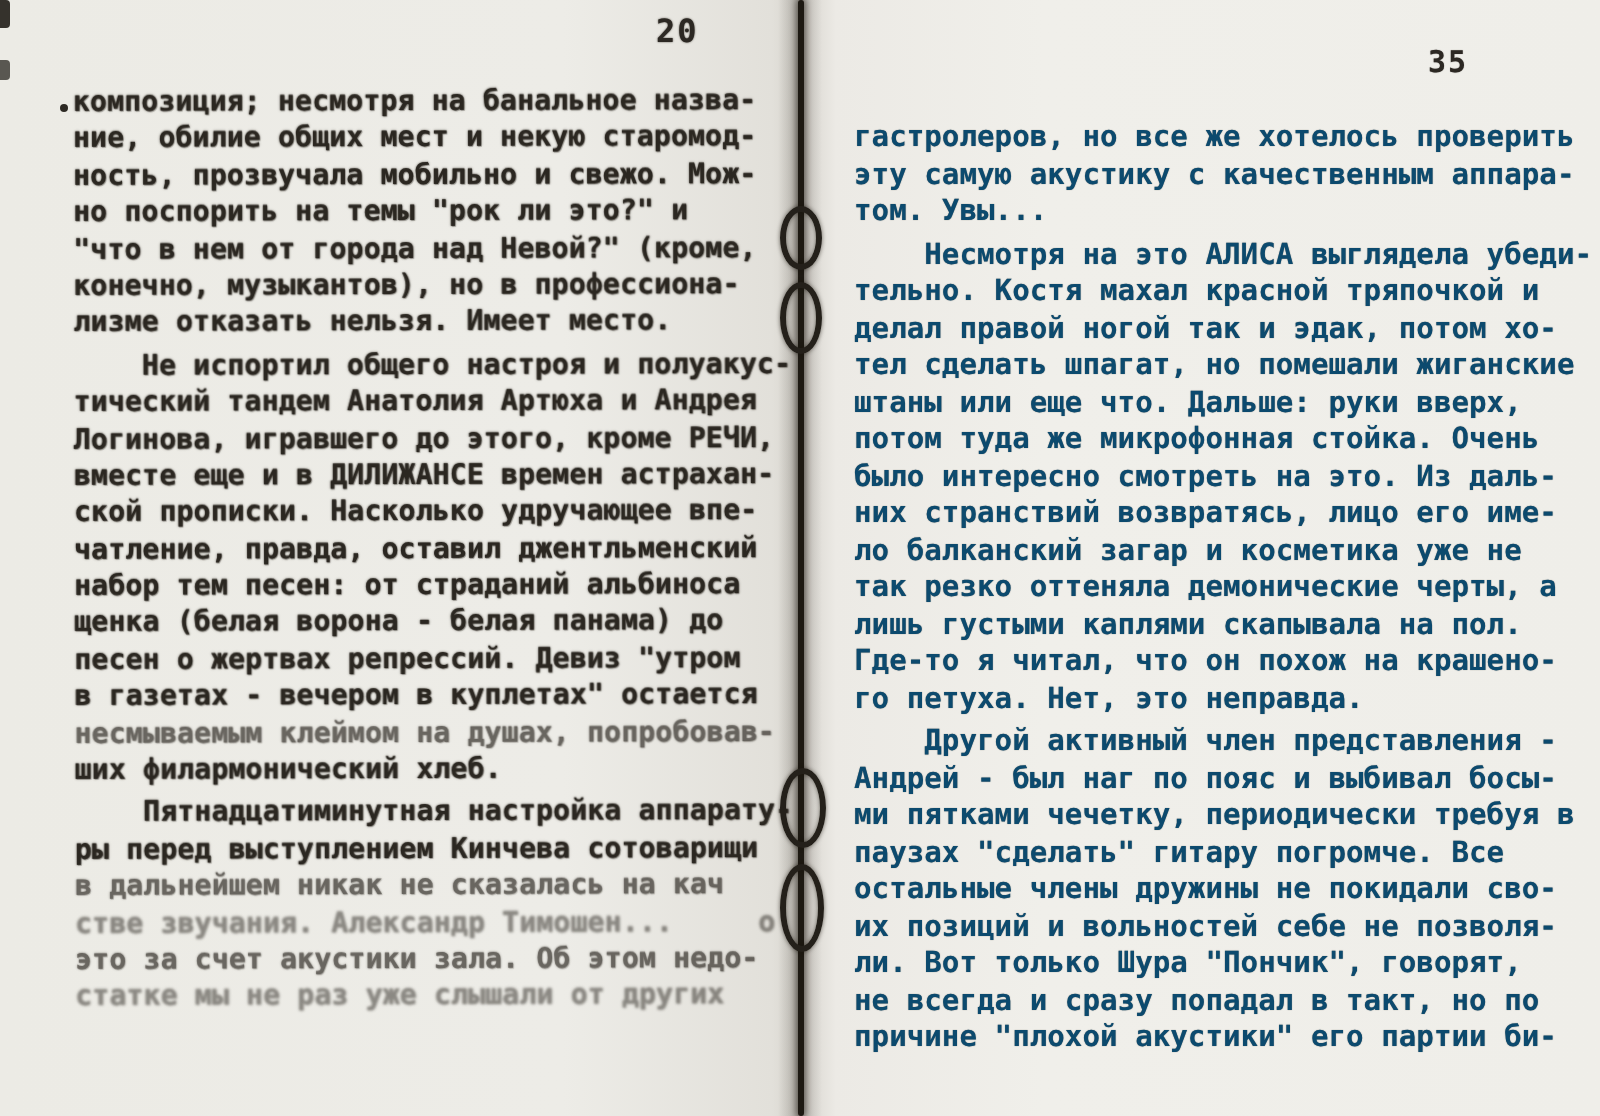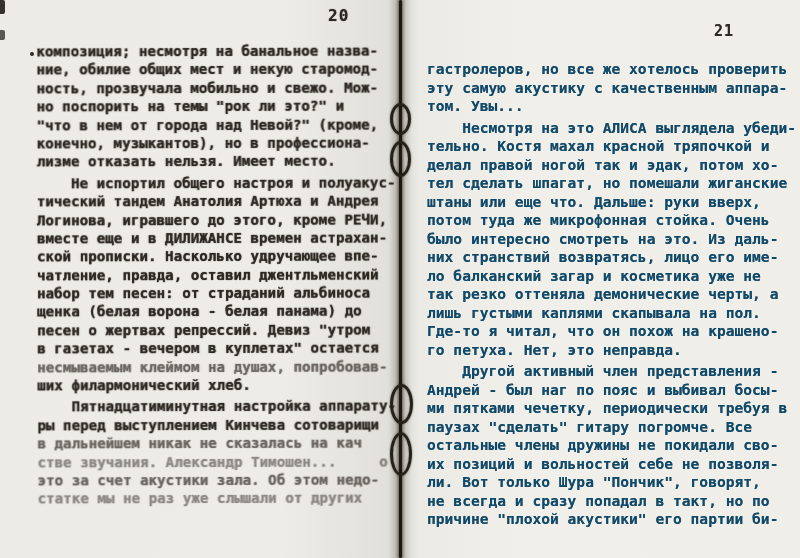--- a/index.html
+++ b/index.html
@@ -65,21 +65,21 @@
 <div id="scan">
 
   <div id="page-left" class="page"></div>
   <div id="page-right" class="page"></div>
 
   <div id="edge-mark-1" class="edge-mark"></div>
   <div id="edge-mark-2" class="edge-mark"></div>
   <div id="stray-dot"></div>
 
   <div id="pagenum-left" class="pagenum">20</div>
-  <div id="pagenum-right" class="pagenum">21</div>
+  <div id="pagenum-right" class="pagenum">35</div>
 
   <div id="text-left" class="textblock"><div class="para"><div class="line">композиция; несмотря на банальное назва-</div><div class="line">ние, обилие общих мест и некую старомод-</div><div class="line">ность, прозвучала мобильно и свежо. Мож-</div><div class="line">но поспорить на темы "рок ли это?" и</div><div class="line">"что в нем от города над Невой?" (кроме,</div><div class="line">конечно, музыкантов), но в профессиона-</div><div class="line">лизме отказать нельзя. Имеет место.</div></div><div class="para"><div class="line">    Не испортил общего настроя и полуакус-</div><div class="line">тический тандем Анатолия Артюха и Андрея</div><div class="line">Логинова, игравшего до этого, кроме РЕЧИ,</div><div class="line">вместе еще и в ДИЛИЖАНСЕ времен астрахан-</div><div class="line">ской прописки. Насколько удручающее впе-</div><div class="line">чатление, правда, оставил джентльменский</div><div class="line">набор тем песен: от страданий альбиноса</div><div class="line">щенка (белая ворона - белая панама) до</div><div class="line">песен о жертвах репрессий. Девиз "утром</div><div class="line">в газетах - вечером в куплетах" остается</div><div class="line fade-1">несмываемым клеймом на душах, попробовав-</div><div class="line">ших филармонический хлеб.</div></div><div class="para"><div class="line">    Пятнадцатиминутная настройка аппарату-</div><div class="line">ры перед выступлением Кинчева сотоварищи</div><div class="line fade-1">в дальнейшем никак не сказалась на кач</div><div class="line fade-2">стве звучания. Александр Тимошен...     о</div><div class="line fade-1">это за счет акустики зала. Об этом недо-</div><div class="line fade-2">статке мы не раз уже слышали от других</div></div></div>
   <div id="text-right" class="textblock"><div class="para"><div class="line">гастролеров, но все же хотелось проверить</div><div class="line">эту самую акустику с качественным аппара-</div><div class="line">том. Увы...</div></div><div class="para"><div class="line">    Несмотря на это АЛИСА выглядела убеди-</div><div class="line">тельно. Костя махал красной тряпочкой и</div><div class="line">делал правой ногой так и эдак, потом хо-</div><div class="line">тел сделать шпагат, но помешали жиганские</div><div class="line">штаны или еще что. Дальше: руки вверх,</div><div class="line">потом туда же микрофонная стойка. Очень</div><div class="line">было интересно смотреть на это. Из даль-</div><div class="line">них странствий возвратясь, лицо его име-</div><div class="line">ло балканский загар и косметика уже не</div><div class="line">так резко оттеняла демонические черты, а</div><div class="line">лишь густыми каплями скапывала на пол.</div><div class="line">Где-то я читал, что он похож на крашено-</div><div class="line">го петуха. Нет, это неправда.</div></div><div class="para"><div class="line">    Другой активный член представления -</div><div class="line">Андрей - был наг по пояс и выбивал босы-</div><div class="line">ми пятками чечетку, периодически требуя в</div><div class="line">паузах "сделать" гитару погромче. Все</div><div class="line">остальные члены дружины не покидали сво-</div><div class="line">их позиций и вольностей себе не позволя-</div><div class="line">ли. Вот только Шура "Пончик", говорят,</div><div class="line">не всегда и сразу попадал в такт, но по</div><div class="line">причине "плохой акустики" его партии би-</div></div></div>
 
   <div id="gutter"></div>
   <div id="gutter-line"></div>
 
   <div id="staple-top" class="staple">
     <div class="knot k1"></div>
     <div class="knot k2"></div>

